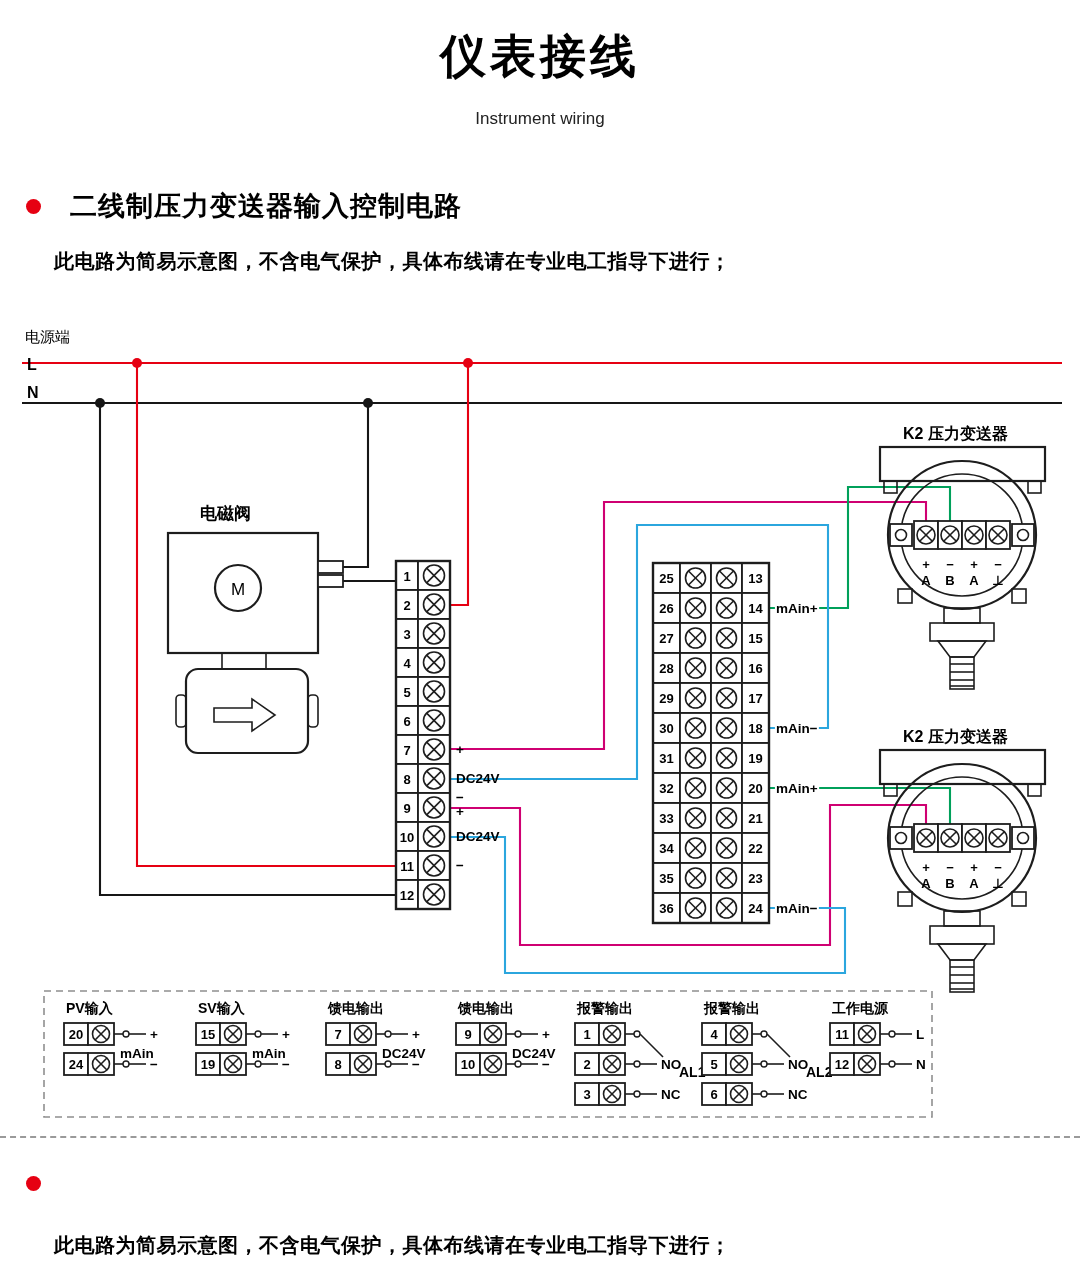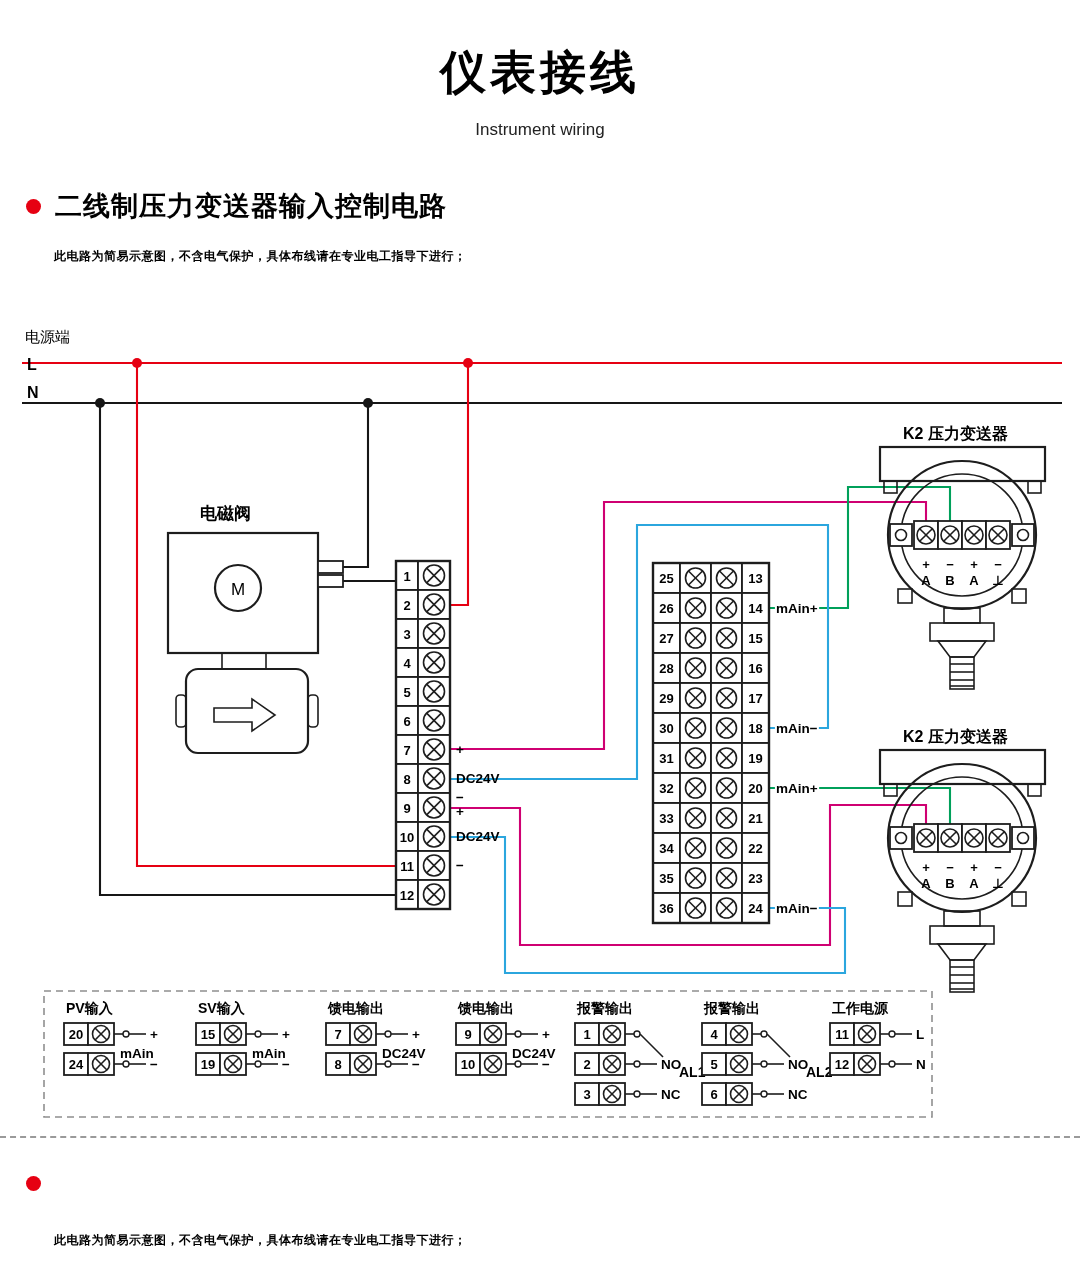--- a/index.html
+++ b/index.html
@@ -2,28 +2,28 @@
 <html style="--c-live: #e60012; --c-neutral: #161616; --c-magenta: #cf0072; --c-blue: #2ba6de; --c-green: #00a05a;"><head>
 <meta charset="utf-8">
 <style>
   html,body{margin:0;padding:0;}
   body{
     width:1080px;height:1278px;background:#ffffff;color:#111;
     font-family:"Liberation Sans","DejaVu Sans",sans-serif;
     position:relative;overflow:hidden;
   }
   .header{position:absolute;top:26px;left:0;width:1080px;text-align:center;}
-  .header h1{margin:16px;font-size:46px;font-weight:bold;letter-spacing:4px;color:#000;}
-  .header .sub{margin-top:4px;font-size:17px;color:#222;}
-  .sec{position:absolute;left:26px;display:flex;align-items:center;gap:14px;}
+  .header h1{margin:0;font-size:46px;font-weight:bold;letter-spacing:4px;color:#000;}
+  .header .sub{margin-top:21px;font-size:17px;color:#222;}
+  .sec{position:absolute;left:26px;display:flex;align-items:center;gap:29px;}
   .sec1{top:188px;}
   .sec2{top:1176px;}
   .bullet{width:15px;height:15px;border-radius:50%;background:var(--c-live,#e60012);flex:0 0 auto;}
   .sec h2{margin:0;font-size:27px;font-weight:600;letter-spacing:1px;color:#000;}
-  .note{position:absolute;left:54px;font-size:12px;font-weight:bold;color:#000;letter-spacing:0.5px;}
+  .note{position:absolute;left:54px;font-size:20px;font-weight:bold;color:#000;letter-spacing:0.5px;}
   .note1{top:248px;}
   .note2{top:1232px;}
   .diagram{position:absolute;top:315px;left:0;}
   .sep{position:absolute;top:1136px;left:0;width:1080px;border:none;border-top:2px dashed #9a9a9a;margin:0;}
 
   svg{font-family:"Liberation Sans","DejaVu Sans",sans-serif;}
   .sh{fill:none;stroke:#1d1d1d;stroke-width:1.6;}
   .shthin{fill:#fff;stroke:#1d1d1d;stroke-width:1.4;}
   .sh2{fill:none;stroke:#1d1d1d;stroke-width:2.2;}
   .cell{fill:#ffffff;stroke:#1d1d1d;stroke-width:1.8;}

